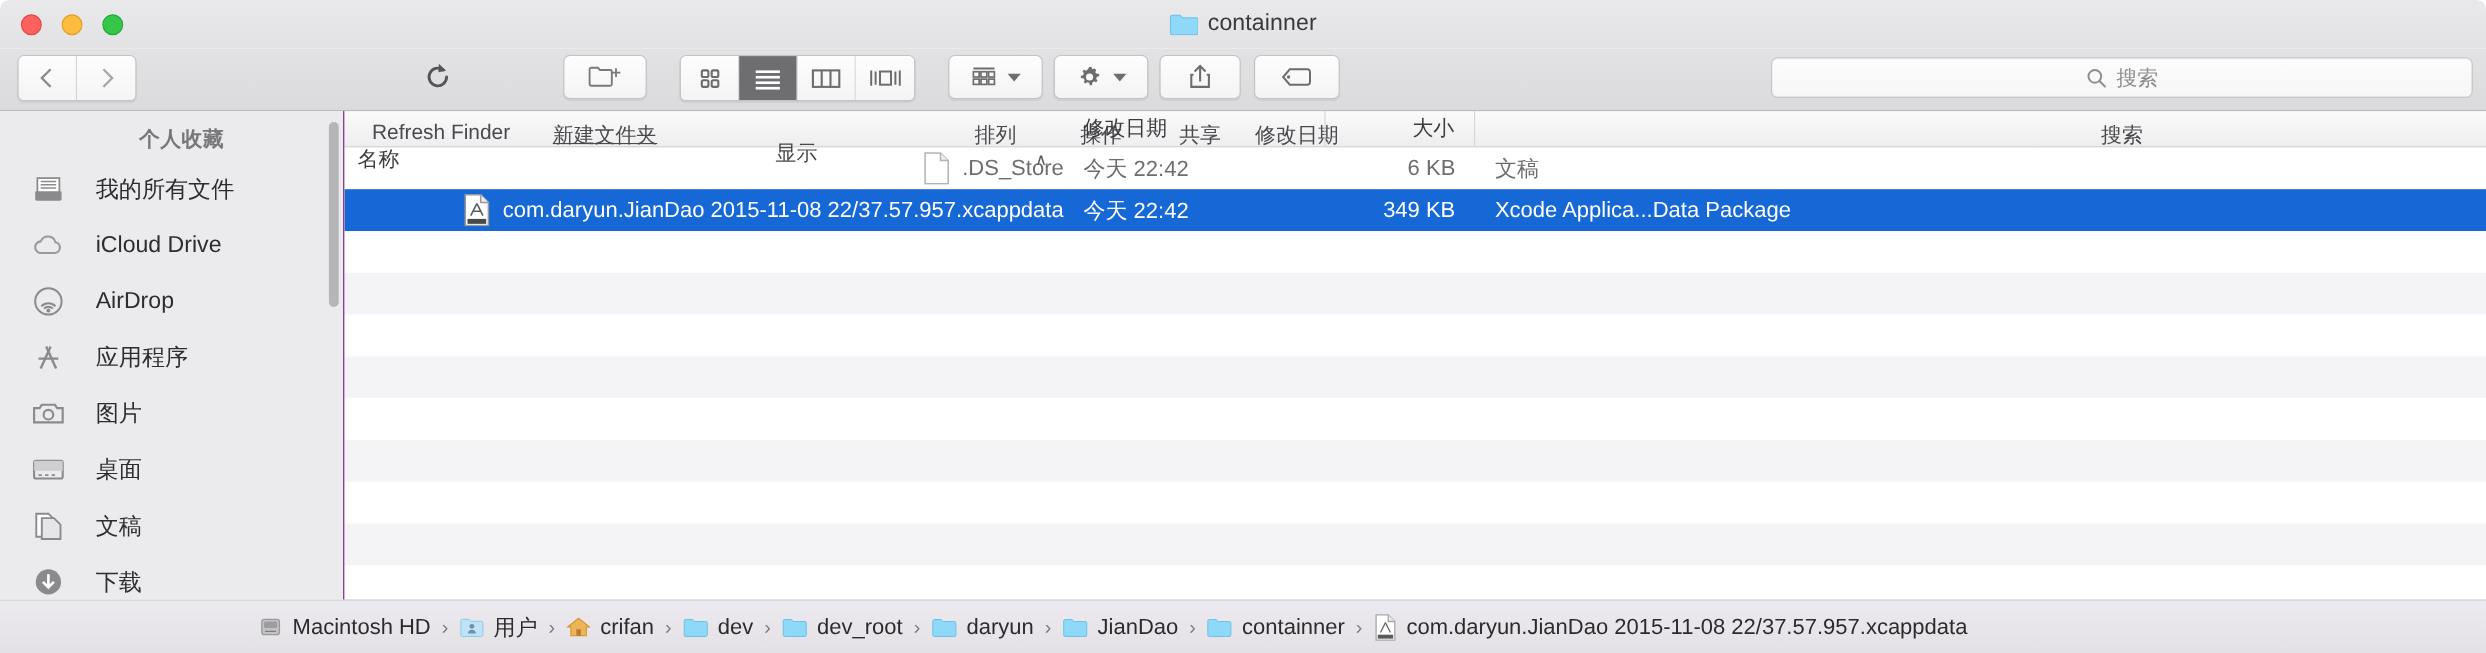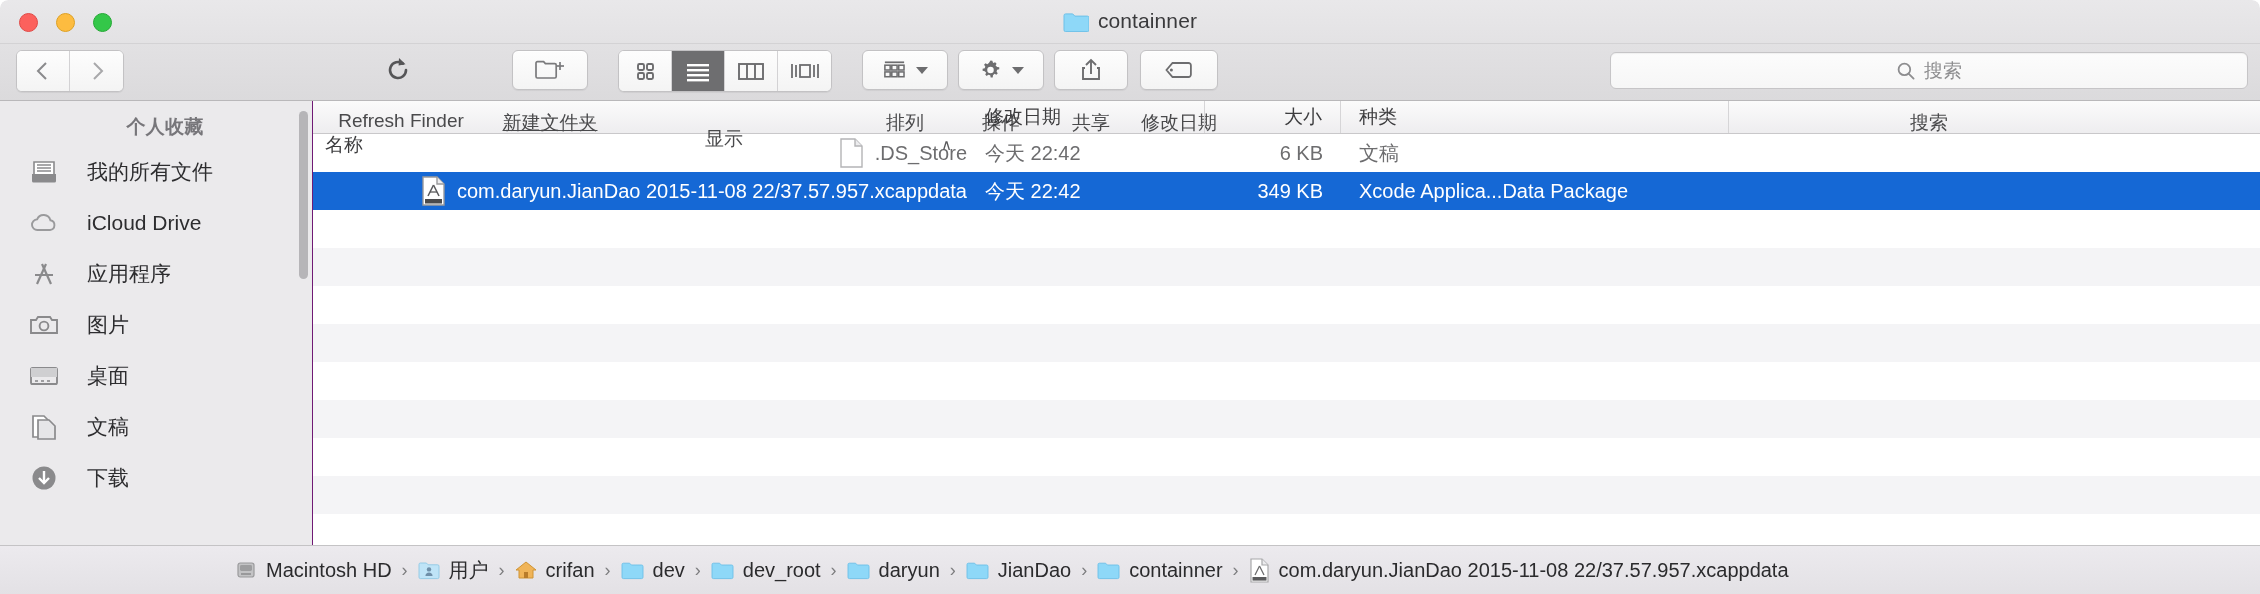--- a/index.html
+++ b/index.html
@@ -341,20 +341,31 @@
 
       <div class="side-item">
         <span class="side-ico">
           <svg width="30" height="22" viewBox="0 0 30 22">
             <path d="M8.5 18a5.3 5.3 0 0 1-.4-10.6A7 7 0 0 1 21.4 8.3 4.9 4.9 0 0 1 21 18z" fill="none" stroke="#9a9a9c" stroke-width="1.9"></path>
           </svg>
         </span>
         <span class="side-label">iCloud Drive</span>
       </div>
 
+      <div class="side-item">
+        <span class="side-ico">
+          <svg width="28" height="28" viewBox="0 0 28 28">
+            <circle cx="14" cy="14" r="12" fill="none" stroke="#8a8a8c" stroke-width="1.8"></circle>
+            <path d="M7.6 18.4a9 9 0 0 1 12.8 0" fill="none" stroke="#8a8a8c" stroke-width="1.8"></path>
+            <path d="M10 20.6a5.6 5.6 0 0 1 8 0" fill="none" stroke="#8a8a8c" stroke-width="1.8"></path>
+            <circle cx="14" cy="22.2" r="1.8" fill="#8a8a8c"></circle>
+          </svg>
+        </span>
+        <span class="side-label">AirDrop</span>
+      </div>
 
       <div class="side-item">
         <span class="side-ico">
           <svg width="28" height="28" viewBox="0 0 28 28">
             <line x1="7" y1="24" x2="16" y2="4" stroke="#8a8a8c" stroke-width="2.2"></line>
             <line x1="21" y1="24" x2="12" y2="4" stroke="#8a8a8c" stroke-width="2.2"></line>
             <line x1="5" y1="15" x2="23" y2="15" stroke="#8a8a8c" stroke-width="2"></line>
           </svg>
         </span>
         <span class="side-label">应用程序</span>
@@ -412,23 +423,20 @@
       <div id="colheader">
         <div class="col c-name">
           <span>名称</span>
           <span class="sortarrow">∧</span>
         </div>
         <div class="col c-date">
           <span>修改日期</span>
         </div>
         <div class="col c-size">
           <span>大小</span>
-        </div>
-        <div class="col c-kind">
-          <span>种类</span>
         </div>
         <div class="col c-rest"></div>
       </div>
 
       <div id="rows">
 
         <div class="row even">
           <div class="r-name">
             <span class="fico">
               <svg width="25" height="30" viewBox="0 0 25 30">

